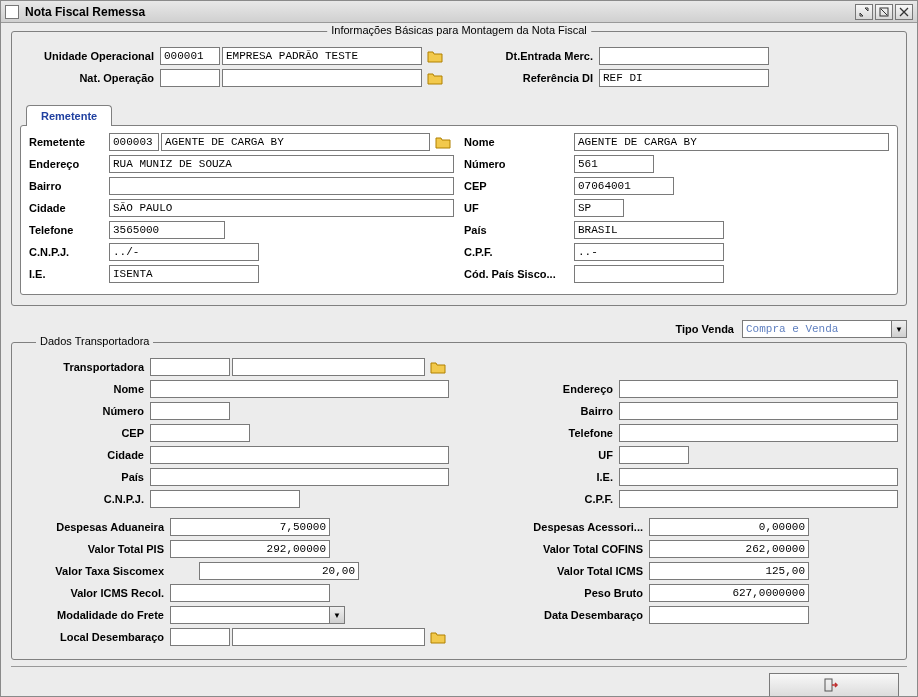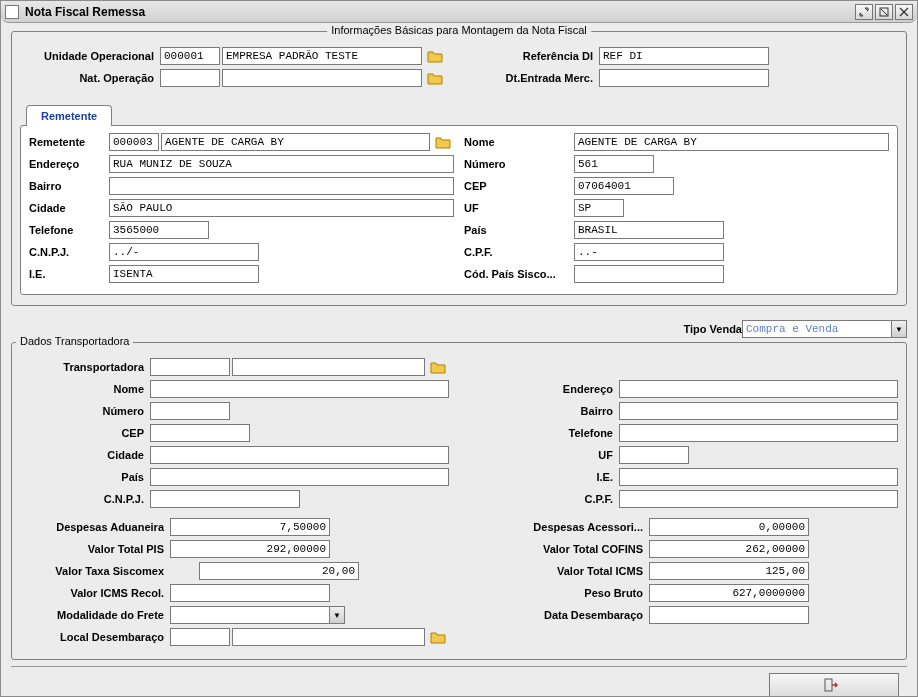--- a/index.html
+++ b/index.html
@@ -21,21 +21,20 @@
 }
 .titlebar {
   height: 22px;
   background: linear-gradient(to bottom, #e8e8e8, #d0d0d0);
   border-bottom: 1px solid #999;
   display: flex;
   align-items: center;
   padding: 0 4px;
   font-weight: bold;
   font-size: 12px;
-  border-radius: 8px;
 }
 .titlebar-icon {
   width: 14px; height: 14px;
   border: 1px solid #777;
   background: #fff;
   margin-right: 6px;
 }
 .titlebar-buttons {
   margin-left: auto;
   display: flex;
@@ -67,21 +66,21 @@
 }
 .groupbox-title {
   position: absolute;
   top: -8px;
   background: #ececec;
   padding: 0 4px;
   font-weight: normal;
   color: #000;
 }
 .groupbox-title.center { left: 50%; transform: translateX(-50%); }
-.groupbox-title.left { left: 4px; }
+.groupbox-title.left { left: 24px; }
 .row {
   display: flex;
   align-items: center;
   margin-bottom: 2px;
   min-height: 20px;
 }
 .two-col {
   display: flex;
   gap: 20px;
 }
@@ -191,20 +190,21 @@
   font-weight: bold;
   cursor: pointer;
   font-size: 11px;
 }
 .num { text-align: right; }
 .tipo-venda-row {
   display: flex;
   justify-content: flex-end;
   align-items: center;
   margin: 8px 0 4px 0;
+  gap: 8px;
 }
 </style>
 </head>
 <body>
 
 <div class="window">
   <div class="titlebar">
     <div class="titlebar-icon"></div>
     <span>Nota Fiscal Remessa</span>
     <div class="titlebar-buttons">
@@ -250,26 +250,26 @@
             <input type="text" class="txt" style="width: 200px; margin-left: 2px;">
             <span class="folder-btn">
               <svg width="16" height="14" viewBox="0 0 16 14">
                   <path d="M1 3 L6 3 L7 5 L15 5 L15 13 L1 13 Z" fill="#f2c94c" stroke="#b08000"></path>
                 </svg>
             </span>
           </div>
         </div>
         <div class="col">
           <div class="row">
+            <span class="lbl lbl-bold" style="width:130px">Dt.Entrada Merc.</span>
+            <input type="text" class="txt" style="width: 170px;" value="">
+          </div>
+          <div class="row">
             <span class="lbl lbl-bold" style="width:130px">Referência DI</span>
             <input type="text" class="txt" style="width: 170px;" value="REF DI">
-          </div>
-          <div class="row">
-            <span class="lbl lbl-bold" style="width:130px">Dt.Entrada Merc.</span>
-            <input type="text" class="txt" style="width: 170px;" value="">
           </div>
         </div>
       </div>
 
       <div class="tab-container">
         <div class="tab-header">
           <div class="tab">Remetente</div>
         </div>
         <div class="tab-body">
           <div class="tab-grid">
@@ -291,21 +291,21 @@
               <div class="tab-row">
                 <span class="tab-lbl">Bairro</span>
                 <input type="text" class="txt" style="flex: 1 1 0%;" value="">
               </div>
               <div class="tab-row">
                 <span class="tab-lbl">Cidade</span>
                 <input type="text" class="txt" style="flex: 1 1 0%;" value="SÃO PAULO">
               </div>
               <div class="tab-row">
                 <span class="tab-lbl">Telefone</span>
-                <input type="text" class="txt" style="width: 100px;" value="3565000">
+                <input type="text" class="txt" style="width: 116px;" value="3565000">
               </div>
               <div class="tab-row">
                 <span class="tab-lbl">C.N.P.J.</span>
                 <input type="text" class="txt" style="width: 150px;" value="../-">
               </div>
               <div class="tab-row">
                 <span class="tab-lbl">I.E.</span>
                 <input type="text" class="txt" style="width: 150px;" value="ISENTA">
               </div>
             </div>

